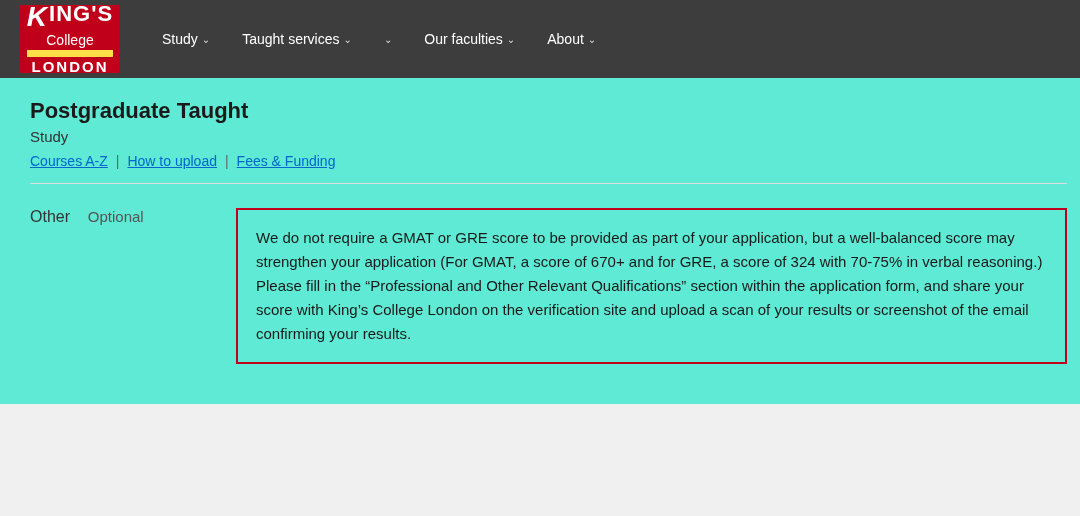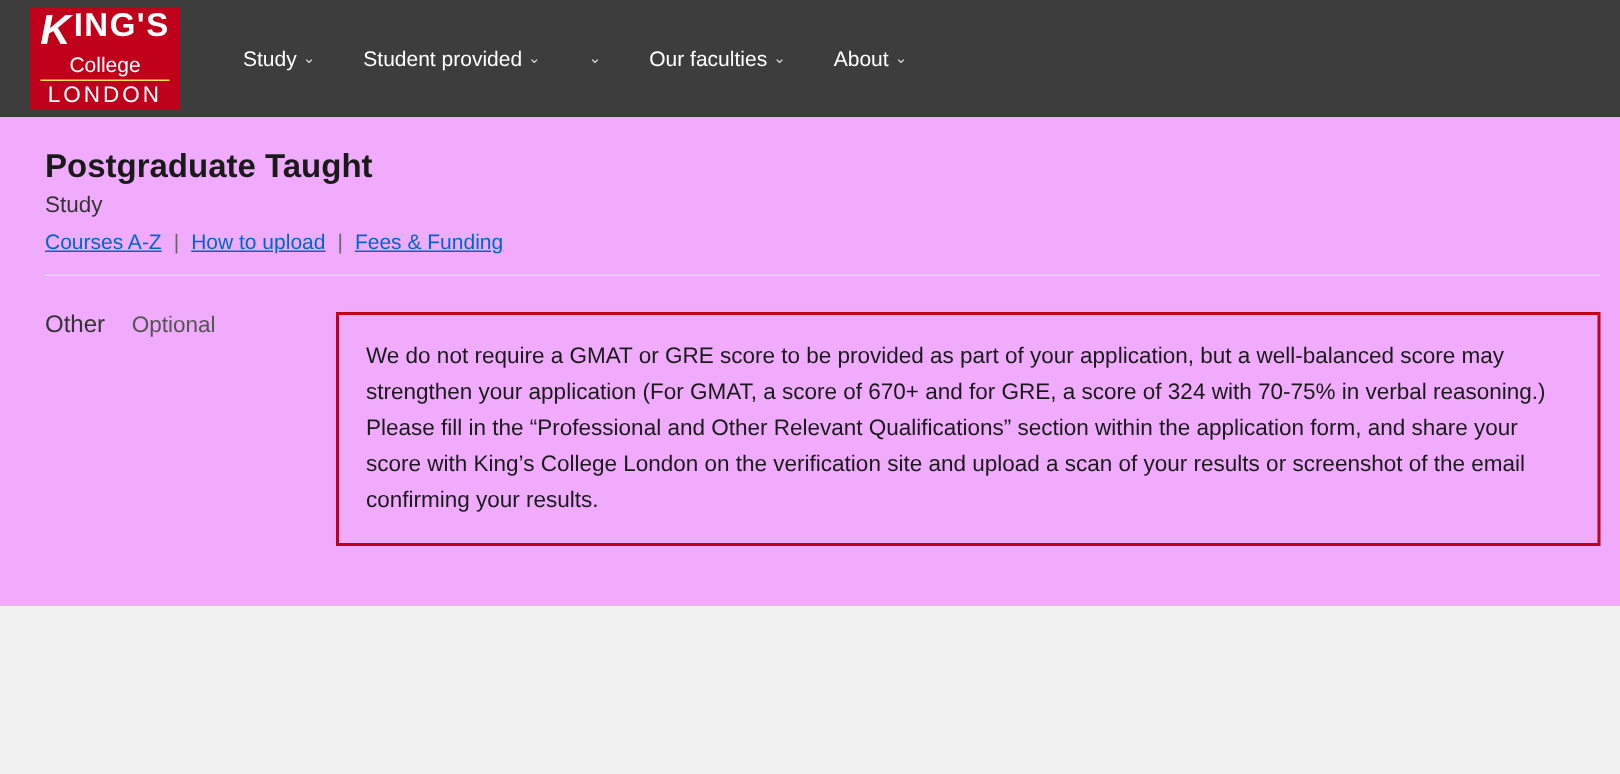--- a/index.html
+++ b/index.html
@@ -53,24 +53,24 @@
       margin-right: 1px;
     }
 
     .logo-text .college {
       font-size: 14px;
       display: block;
     }
 
     .logo-text .london {
       font-size: 15px;
-      font-weight: 400;
+      font-weight: 700;
       letter-spacing: 2px;
       display: block;
-      border-top: 1px solid #fde047;
+      border-top: 7px solid #fde047;
       margin-top: 2px;
       padding-top: 2px;
     }
 
     .nav {
       display: flex;
       align-items: center;
       gap: 8px;
     }
 
@@ -85,21 +85,21 @@
       white-space: nowrap;
     }
 
     .nav-chevron {
       font-size: 10px;
       opacity: 0.8;
     }
 
     
     .content-area {
-      background: #f0abfc;
+      background: #5eead4;
       padding: 20px 13px 30px 30px;
     }
 
     .page-title {
       font-size: 22px;
       font-weight: 700;
       color: #1a1a1a;
       margin-bottom: 4px;
     }
 
@@ -127,21 +127,21 @@
 
     .breadcrumb-sep {
       color: #666;
       margin: 0 8px;
     }
 
     
     .main-content {
       padding: 24px 0 10px 0;
       display: flex;
-      gap: 0;
+      gap: 12px;
     }
 
     .left-col {
       min-width: 160px;
       padding-right: 20px;
     }
 
     .left-label-other {
       font-size: 16px;
       color: #333;
@@ -181,21 +181,21 @@
       <span class="london">LONDON</span>
     </div>
   </div>
 
   <nav class="nav">
     <div class="nav-item">
       <span>Study</span>
       <span class="nav-chevron">⌄</span>
     </div>
     <div class="nav-item">
-      <span>Student provided</span>
+      <span>Taught services</span>
       <span class="nav-chevron">⌄</span>
     </div>
     <div class="nav-item">
       <span class="nav-chevron">⌄</span>
     </div>
     <div class="nav-item">
       <span>Our faculties</span>
       <span class="nav-chevron">⌄</span>
     </div>
     <div class="nav-item">

